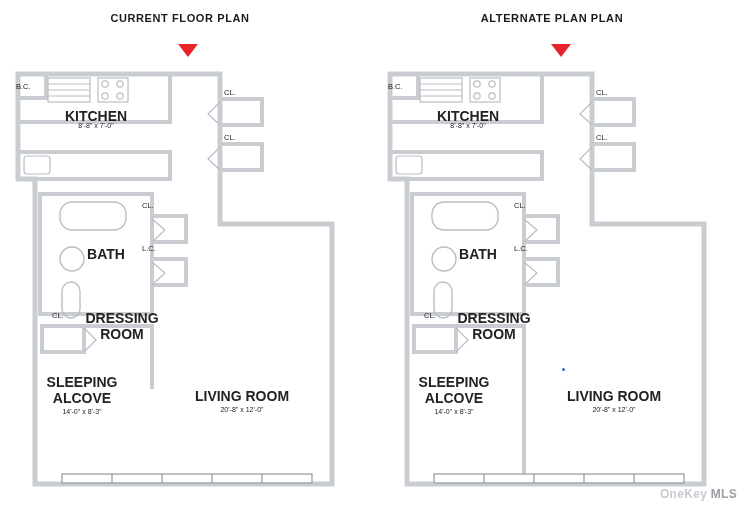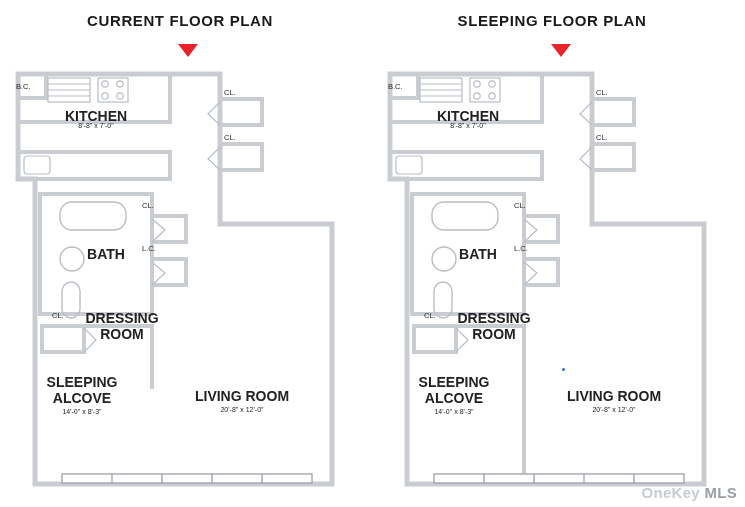--- a/index.html
+++ b/index.html
@@ -15,21 +15,21 @@
     overflow: hidden;
   }
   .stage {
     position: absolute;
     left: 0; top: 0;
     width: 745px;
     height: 507px;
   }
   .plan-title {
     position: absolute;
-    font-size: 15px;
+    font-size: 11px;
     font-weight: bold;
     letter-spacing: 0.6px;
     color: #1a1a1a;
     text-align: center;
     white-space: nowrap;
   }
   #title-current { left: 0; top: 12px; width: 360px; }
   #title-alternate { left: 372px; top: 12px; width: 360px; }
 
   .plan {
@@ -52,21 +52,21 @@
     line-height: 1.25;
   }
   .lbl.bold { font-weight: bold; font-size: 14px; }
   .lbl.small { font-size: 7.5px; }
   .lbl.tiny { font-size: 7px; }
 
   .watermark {
     position: absolute;
     right: 8px;
     bottom: 6px;
-    font-size: 15px;
+    font-size: 12px;
     font-weight: bold;
     color: #9aa0a6;
     letter-spacing: 0.3px;
   }
   .watermark .ok { color: #c6ccd2; }
 
   .marker {
     position: absolute;
     width: 0; height: 0;
     border-left: 10px solid transparent;
@@ -82,21 +82,21 @@
     background: #2b6fd6;
     border-radius: 50%;
   }
 </style>
 </head>
 <body>
 
 <div class="stage">
 
   <div class="plan-title" id="title-current">CURRENT FLOOR PLAN</div>
-  <div class="plan-title" id="title-alternate">SLEEPING FLOOR PLAN</div>
+  <div class="plan-title" id="title-alternate">ALTERNATE PLAN PLAN</div>
 
   <div class="plan" id="plan-current">
     <svg width="360" height="470" viewBox="0 0 360 470">
       <g fill="none" stroke="#c9cdd2" stroke-width="5">
 
         <path d="M16,30 L16,135 L33,135 L33,440 L330,440 L330,180 L218,180 L218,30 Z"></path>
       </g>
 
       <g fill="none" stroke="#c9cdd2" stroke-width="4">
         <rect x="16" y="30" width="152" height="48"></rect>

